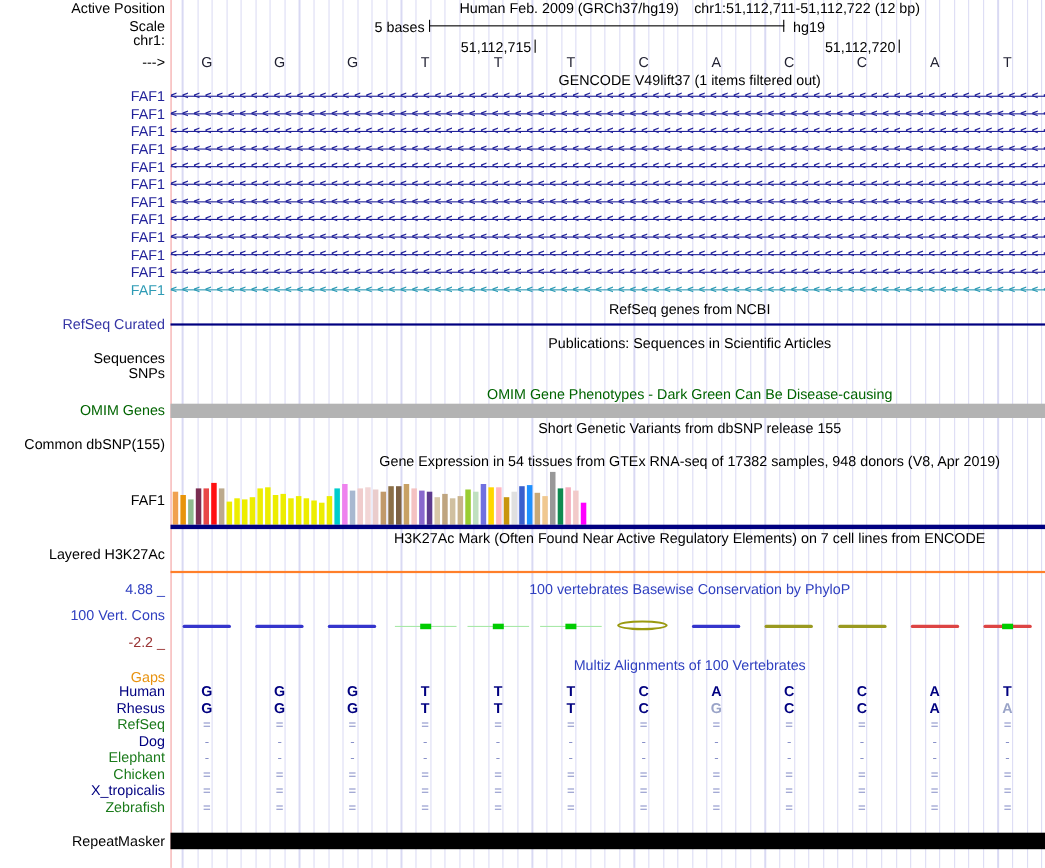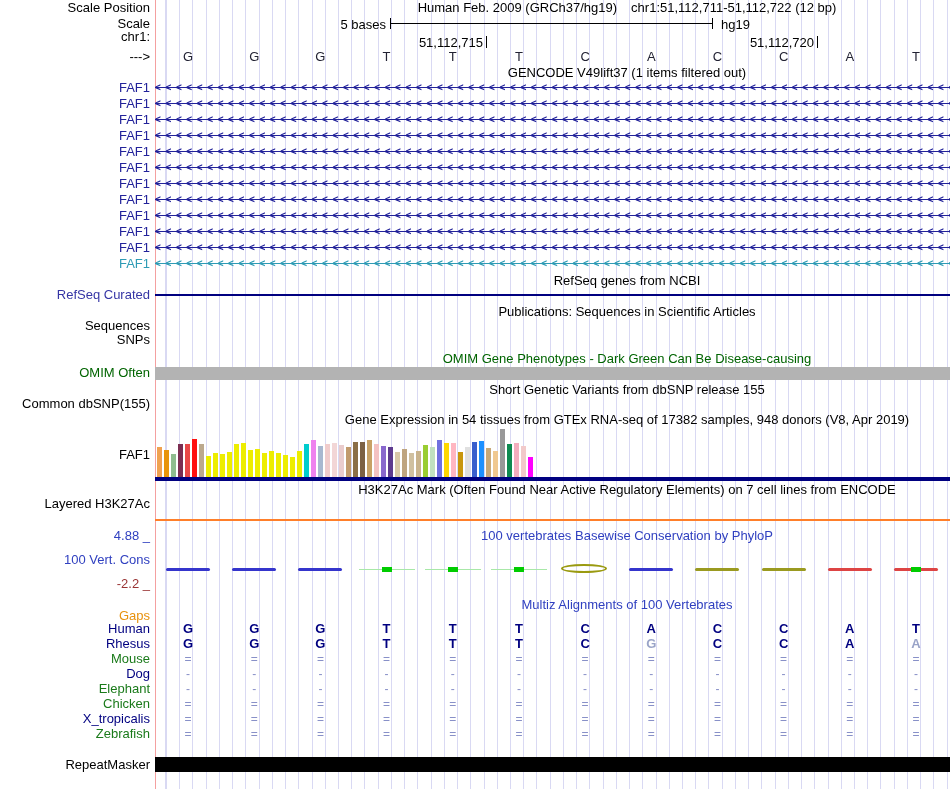--- a/index.html
+++ b/index.html
@@ -38,21 +38,21 @@
   .ph-dot{position:absolute;top:5px;left:28px;width:10px;height:5px;}
   .ph-ellipse{position:absolute;top:2px;left:9px;width:46px;height:9px;border:2px solid;border-radius:50%;background:transparent;box-sizing:border-box;}
 </style>
 </head>
 <body>
 
 <div class="browser">
   <div class="grid-bg"></div>
   <div class="sep-red"></div>
 
-  <div class="lbl" style="top:1px">Scale Position</div>
+  <div class="lbl" style="top:1px">Active Position</div>
   <div class="ttl" style="top:1px">
     <span style="margin-right:14px">Human Feb. 2009 (GRCh37/hg19)</span><span>chr1:51,112,711-51,112,722 (12 bp)</span>
   </div>
 
   <div class="lbl" style="top:17px">Scale</div>
   <div style="position:absolute;left:300px;top:17px;width:86px;text-align:right;z-index:3">5 bases</div>
   <div class="scalebar" style="left:390px;top:23px;width:323px"></div>
   <div style="position:absolute;left:721px;top:17px;z-index:3">hg19</div>
 
   <div class="lbl" style="top:30px">chr1:</div>
@@ -145,21 +145,21 @@
 
   <div class="ttl" style="top:274px">RefSeq genes from NCBI</div>
   <div class="lbl" style="top:288px;color:#3535A5">RefSeq Curated</div>
   <div class="hline" style="top:294px;height:2px;background:#000080"></div>
 
   <div class="ttl" style="top:305px">Publications: Sequences in Scientific Articles</div>
   <div class="lbl" style="top:319px">Sequences</div>
   <div class="lbl" style="top:333px">SNPs</div>
 
   <div class="ttl" style="top:352px;color:#006400">OMIM Gene Phenotypes - Dark Green Can Be Disease-causing</div>
-  <div class="lbl" style="top:366px;color:#006400">OMIM Often</div>
+  <div class="lbl" style="top:366px;color:#006400">OMIM Genes</div>
   <div class="hline" style="top:367px;height:13px;background:#B3B3B3"></div>
 
   <div class="ttl" style="top:383px">Short Genetic Variants from dbSNP release 155</div>
   <div class="lbl" style="top:397px">Common dbSNP(155)</div>
 
   <div class="ttl" style="top:413px">Gene Expression in 54 tissues from GTEx RNA-seq of 17382 samples, 948 donors (V8, Apr 2019)</div>
   <div class="lbl" style="top:448px">FAF1</div>
   <div class="gtex-wrap" id="gtex-bars">
       <div class="gtex-bar" style="height: 30px; background: rgb(240, 161, 80);"></div>
       <div class="gtex-bar" style="height: 27px; background: rgb(232, 148, 10);"></div>
@@ -267,21 +267,21 @@
         <div class="ph-dot" style="background: rgb(0, 204, 0);"></div>
       </div>
     </div>
   <div class="lbl" style="top:577px;color:#993333">-2.2 _</div>
 
   <div class="ttl" style="top:598px;color:#3040C0">Multiz Alignments of 100 Vertebrates</div>
   <div class="lbl" style="top:609px;color:#E8920E">Gaps</div>
   <div id="multiz-labels">
       <div class="lbl" style="top: 622px; color: rgb(0, 0, 128);">Human</div>
       <div class="lbl" style="top: 637px; color: rgb(0, 0, 128);">Rhesus</div>
-      <div class="lbl" style="top: 652px; color: rgb(26, 122, 26);">Mouse</div>
+      <div class="lbl" style="top: 652px; color: rgb(26, 122, 26);">RefSeq</div>
       <div class="lbl" style="top: 667px; color: rgb(0, 0, 128);">Dog</div>
       <div class="lbl" style="top: 682px; color: rgb(26, 122, 26);">Elephant</div>
       <div class="lbl" style="top: 697px; color: rgb(26, 122, 26);">Chicken</div>
       <div class="lbl" style="top: 712px; color: rgb(0, 0, 128);">X_tropicalis</div>
       <div class="lbl" style="top: 727px; color: rgb(26, 122, 26);">Zebrafish</div>
     </div>
   <div id="multiz-rows">
       <div class="col-row" style="top: 622px;">
         <span class="col-cell mz-base" style="left: 0px; width: 66.1667px;">G</span>
         <span class="col-cell mz-base" style="left: 66.1667px; width: 66.1667px;">G</span>

